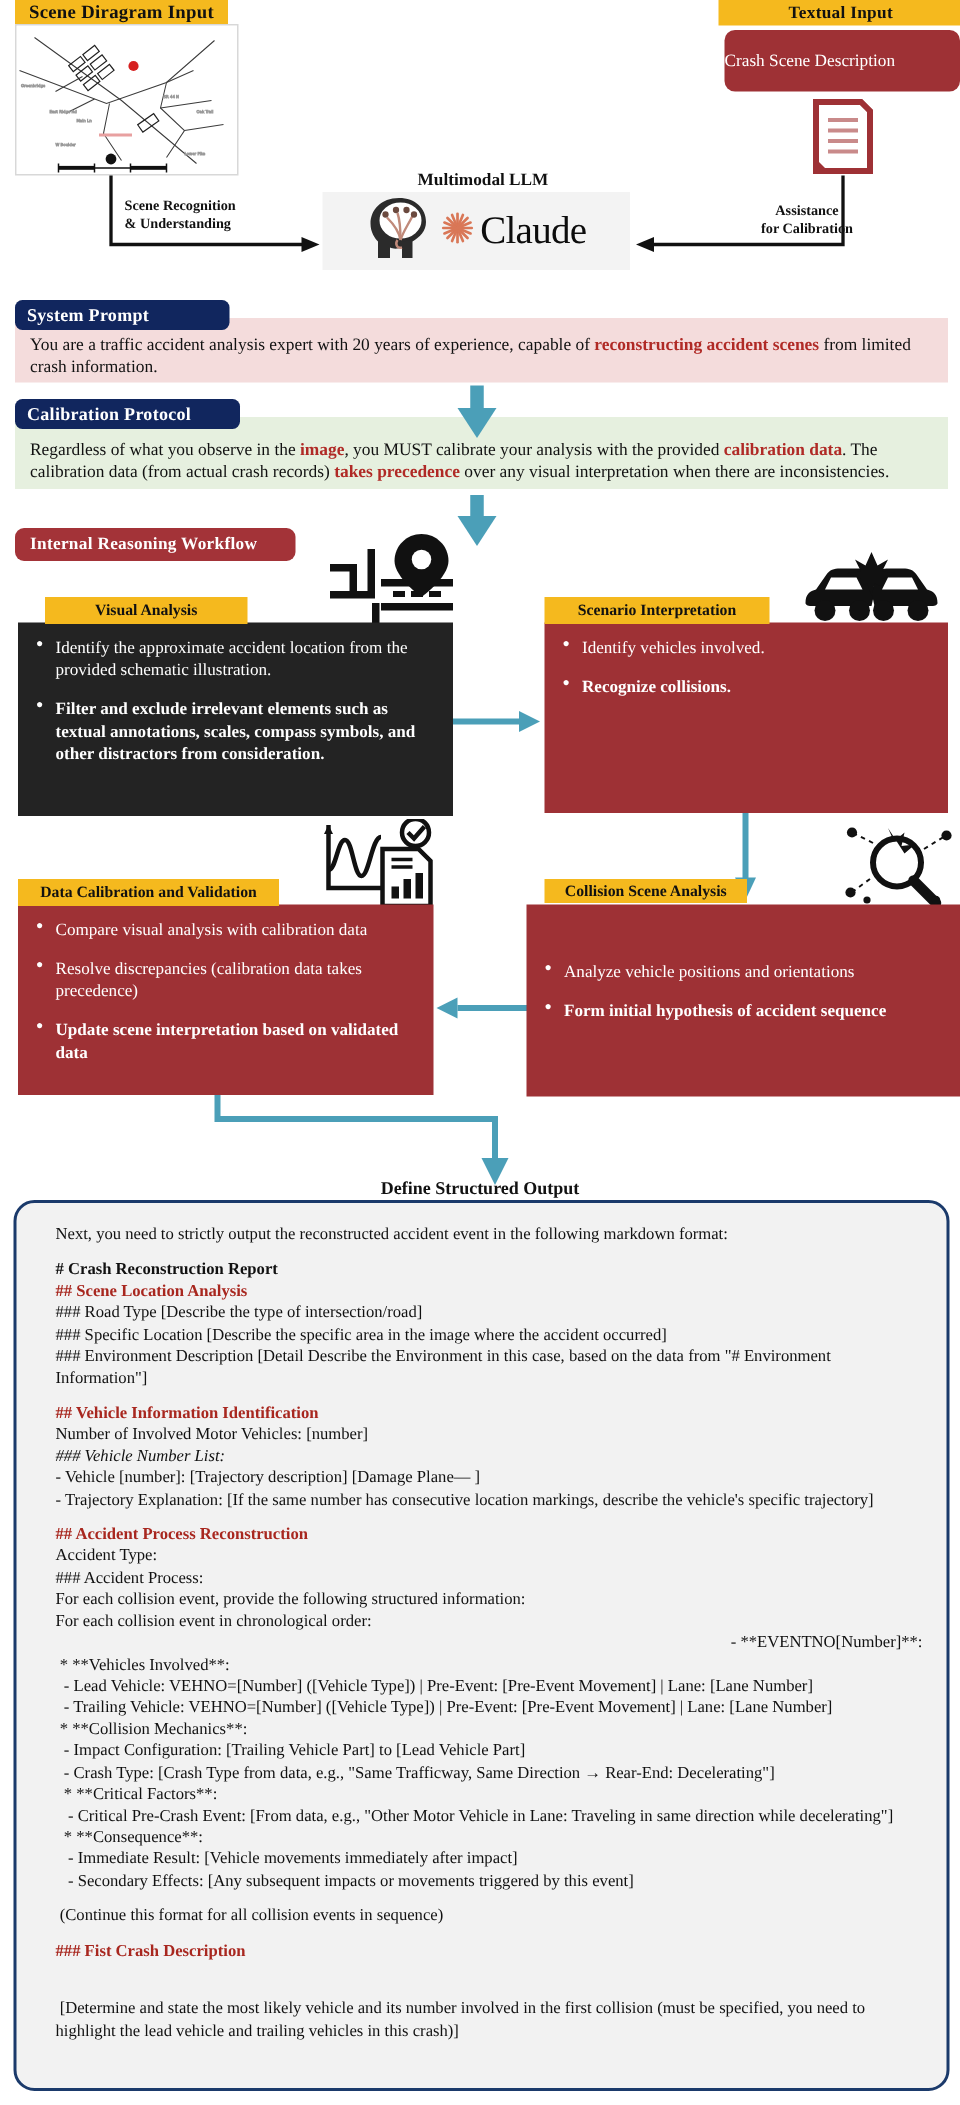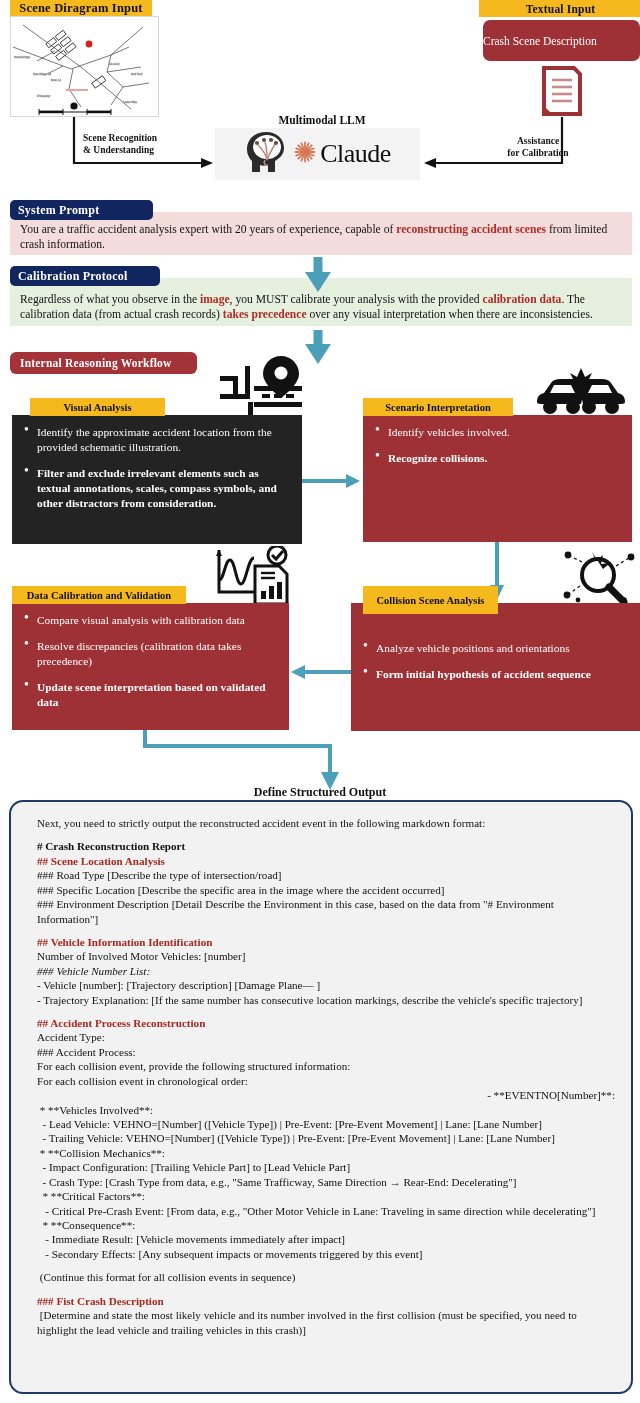--- a/index.html
+++ b/index.html
@@ -82,21 +82,21 @@
   .wf-body li:last-child{margin-bottom:0;font-weight:bold;}
   .wf-body li:before{content:"\25CF";position:absolute;left:0;top:-1px;
     font-size:8px;}
 
   #va-head{left:30px;top:398px;width:135px;height:18px;}
   #va-body{left:12px;top:415px;width:290px;height:129px;}
   #si-head{left:363px;top:398px;width:150px;height:18px;}
   #si-body{left:363px;top:415px;width:269px;height:127px;}
   #dcv-head{left:12px;top:586px;width:174px;height:18px;}
   #dcv-body{left:12px;top:603px;width:277px;height:127px;}
-  #csa-head{left:363px;top:586px;width:135px;height:28px;}
+  #csa-head{left:363px;top:586px;width:135px;height:16px;}
   #csa-body{left:351px;top:603px;width:320px;height:128px;}
 
   
   #pin-icon{left:218px;top:356px;width:88px;height:62px;}
   #carcrash-icon{left:535px;top:368px;width:92px;height:50px;}
   #chart-icon{left:213px;top:546px;width:80px;height:60px;}
   #magnify-icon{left:562px;top:550px;width:75px;height:58px;}
 
   
   #connectors{left:0;top:0;width:640px;height:1403px;pointer-events:none;}
@@ -434,15 +434,15 @@
       <div class="md-line" style="padding-left: 10px;">  - Crash Type: [Crash Type from data, e.g., "Same Trafficway, Same Direction → Rear-End: Decelerating"]</div>
       <div class="md-line" style="padding-left: 10px;">  * **Critical Factors**:</div>
       <div class="md-line" style="padding-left: 10px;">   - Critical Pre-Crash Event: [From data, e.g., "Other Motor Vehicle in Lane: Traveling in same direction while decelerating"]</div>
       <div class="md-line" style="padding-left: 10px;">  * **Consequence**:</div>
       <div class="md-line" style="padding-left: 10px;">   - Immediate Result: [Vehicle movements immediately after impact]</div>
       <div class="md-line" style="padding-left: 10px;">   - Secondary Effects: [Any subsequent impacts or movements triggered by this event]</div>
       <div class="md-gap"></div>
       <div class="md-line" style="padding-left: 10px;"> (Continue this format for all collision events in sequence)</div>
       <div class="md-gap"></div>
       <div class="md-line md-red" style="padding-left: 10px;">### Fist Crash Description</div>
-      <div class="md-line" style="padding-left: 10px;"> [Determine and state the most likely vehicle and its number involved in the first collision (must be specified, you need to highlight the lead vehicle and trailing vehicles in this crash)]</div>
+      <div class="md-line" style="padding-left: 10px; margin-top: 24px;"> [Determine and state the most likely vehicle and its number involved in the first collision (must be specified, you need to highlight the lead vehicle and trailing vehicles in this crash)]</div>
     </div>
 </div>
 
 </body></html>

